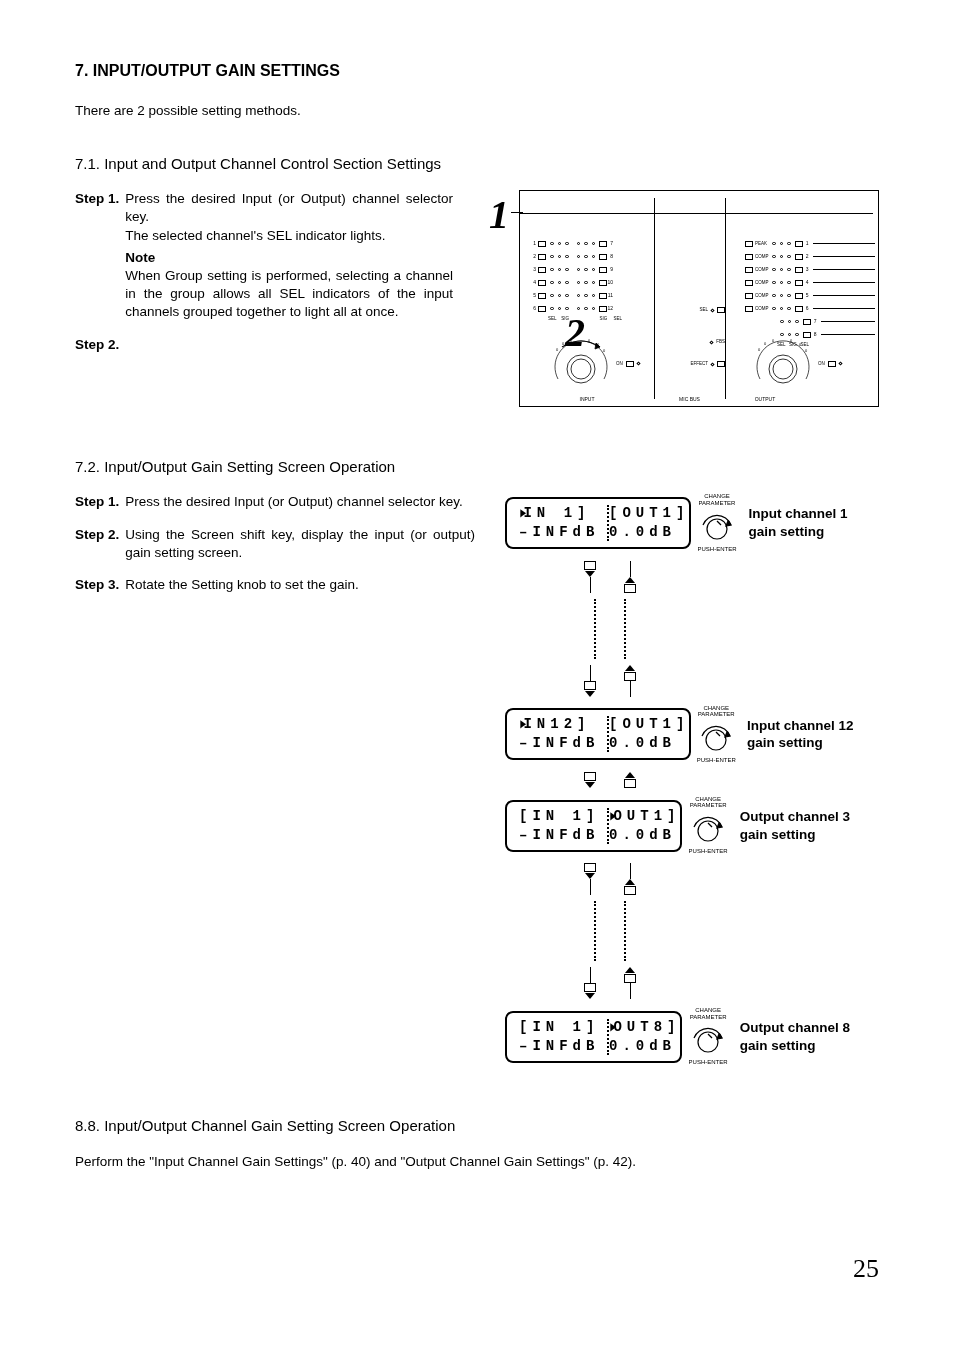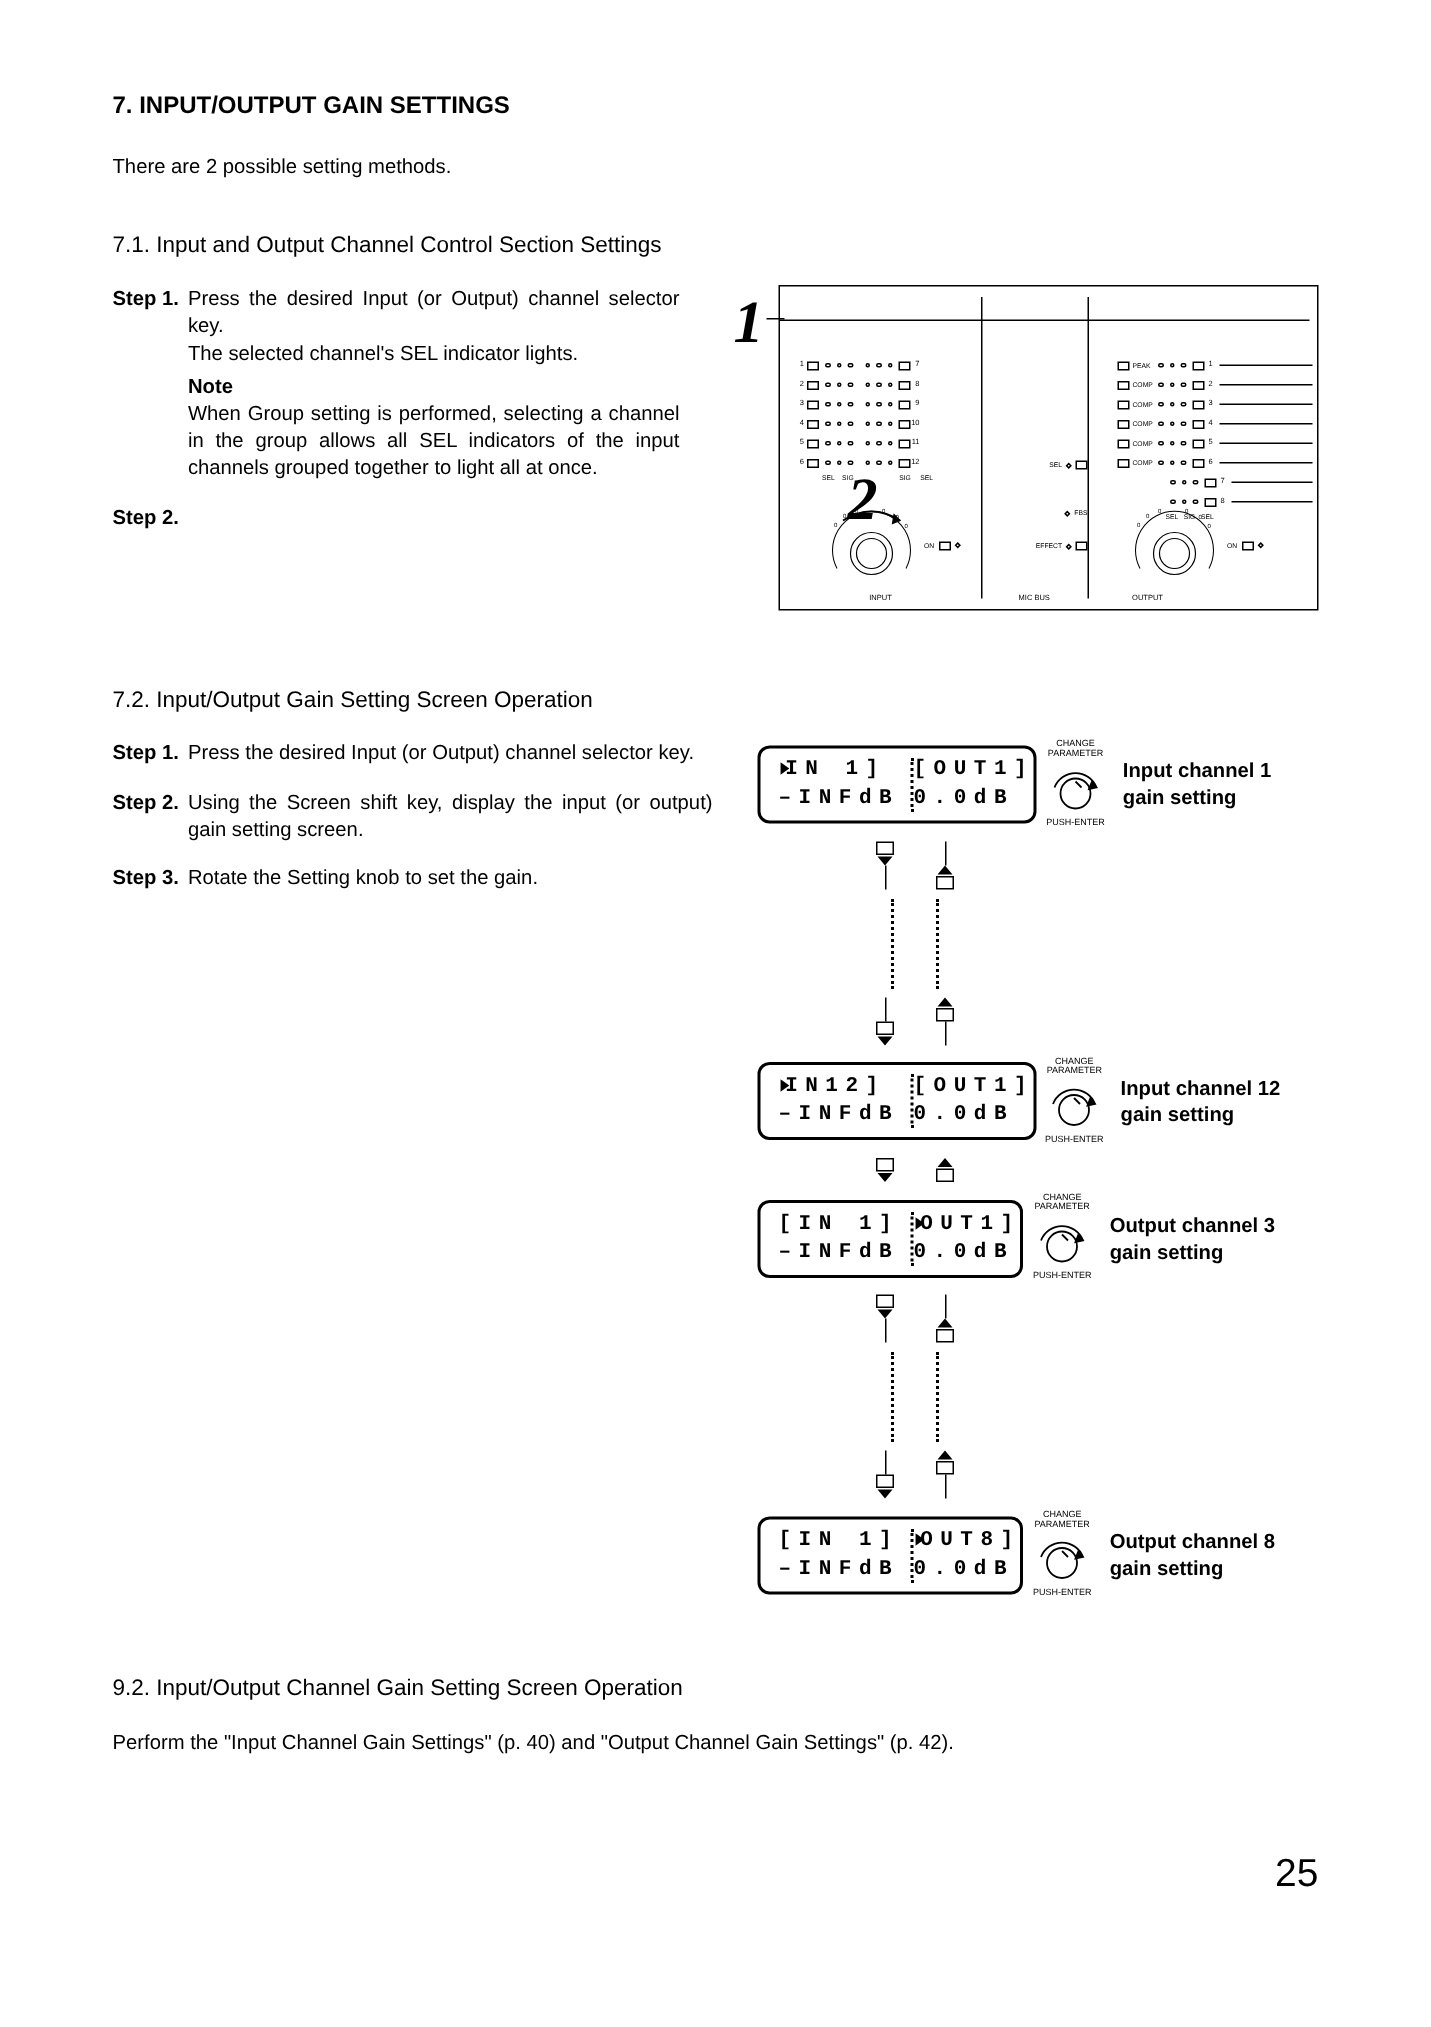--- a/index.html
+++ b/index.html
@@ -52,21 +52,22 @@
   .note {
     font-weight: bold;
     margin-top: 4px;
   }
   .sub-para {
     margin-top: 8px;
   }
   .page-num {
     font-size: 26px;
     text-align: right;
-    margin-top: 60px;
+    margin-top: 80px;
+    font-family: Liberation Serif, serif;
   }
   .example-cap {
     font-size: 13.5px;
     margin-bottom: 10px;
   }
   .section-gap {
     height: 50px;
   }
   .panel-wrap {
     border: 1px solid #000;
@@ -813,16 +814,16 @@
     </svg>
     <div class="knob-label-bot">PUSH-ENTER</div>
   </div>
 <div class="desc">Output channel 8 gain setting</div>
       </div>
     </div>
 </div>
 
 <div class="section-gap"></div>
 
-<h2>9.2. Input/Output Channel Gain Setting Screen Operation</h2>
+<h2>8.8. Input/Output Channel Gain Setting Screen Operation</h2>
 <p style="margin:0;">Perform the "Input Channel Gain Settings" (p. 40) and "Output Channel Gain Settings" (p. 42).</p>
 
 <div class="page-num">25</div>
 
 </body></html>

